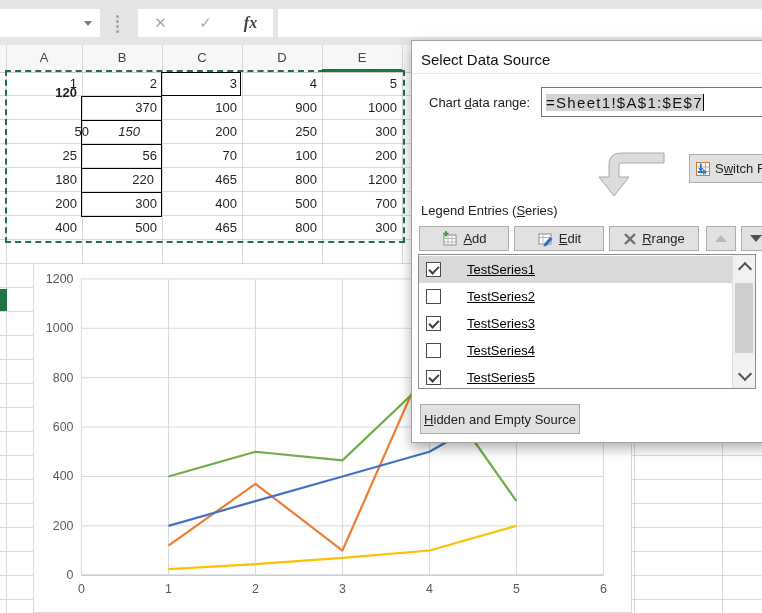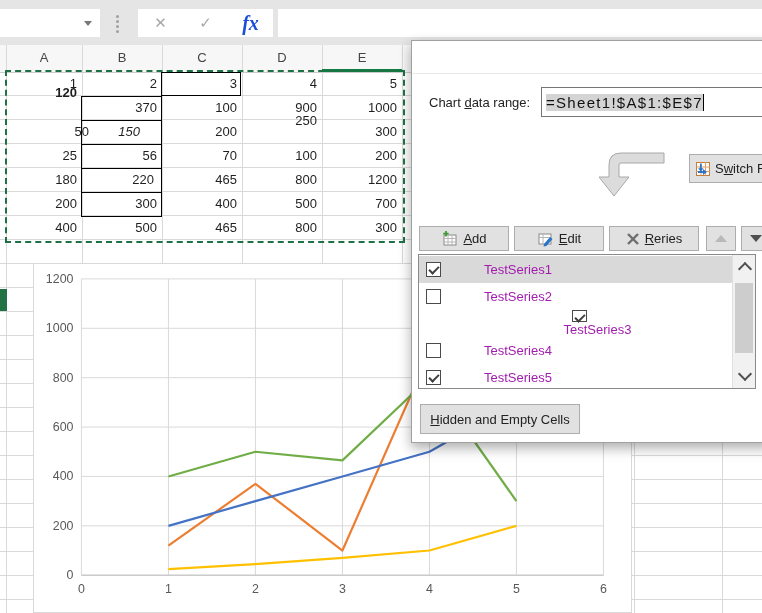--- a/index.html
+++ b/index.html
@@ -8,21 +8,21 @@
   
   #topbar{position:absolute;left:0;top:0;width:762px;height:45px;background:#e5e5e5;}
   #namebox{position:absolute;left:0;top:9px;width:100px;height:28px;background:#fff;}
   #namebox .dd{position:absolute;right:8px;top:12px;width:0;height:0;
        border-left:4px solid transparent;border-right:4px solid transparent;border-top:5px solid #777;}
   #dots{position:absolute;left:116px;top:13px;color:#9a9a9a;font-size:15px;line-height:5px;letter-spacing:0;}
   #dots div{width:3px;height:3px;border-radius:50%;background:#a0a0a0;margin:2px 0;}
   #fxgroup{position:absolute;left:138px;top:9px;width:135px;height:28px;background:#fff;
        display:flex;align-items:center;justify-content:space-around;}
   #fxgroup .tbtn{width:34px;text-align:center;font-size:15px;color:#a6a6a6;}
-  #fxgroup .fx{font-family:"Liberation Serif",serif;font-style:italic;font-weight:bold;color:#1d4ed8;font-size:20px;}
+  #fxgroup .fx{font-family:"Liberation Serif",serif;font-style:italic;font-weight:bold;color:#404040;font-size:16px;}
   #fbar{position:absolute;left:278px;top:9px;width:484px;height:28px;background:#fff;}
   
   #sheet{position:absolute;left:0;top:45px;width:762px;height:568px;background:#fff;}
   #headrow{position:absolute;left:0;top:0;width:762px;height:27px;background:#f7f7f7;border-bottom:1px solid #cbcbcb;}
   .colhead{position:absolute;top:0;height:26px;line-height:26px;text-align:center;
        font-size:13px;color:#454545;}
   #gridlines-h{position:absolute;left:0;top:27px;width:762px;height:541px;
        background:repeating-linear-gradient(to bottom,transparent 0 23px,#d9d9d9 23px 24px);}
   .vline{position:absolute;top:0;width:1px;height:568px;background:#d9d9d9;}
   .cell{position:absolute;height:24px;line-height:24px;text-align:right;padding-right:5px;
@@ -57,21 +57,21 @@
        display:flex;align-items:center;justify-content:center;gap:5px;font-size:13px;color:#222;}
   .tri-up{width:0;height:0;border-left:6px solid transparent;border-right:6px solid transparent;border-bottom:7px solid #b9b9b9;}
   .tri-down{width:0;height:0;border-left:6px solid transparent;border-right:6px solid transparent;border-top:7px solid #4f4f4f;}
   #listbox{position:absolute;left:6px;top:213px;width:338px;height:135px;border:1px solid #8a8a8a;
        background:#fff;box-sizing:border-box;}
   .lrow{position:absolute;left:0;width:314px;height:27px;display:flex;align-items:center;}
   .lrow.selected{background:#d9d9d9;}
   .cbx{position:relative;width:15px;height:15px;border:1px solid #4a4a4a;background:#fff;margin-left:7px;box-sizing:border-box;}
   .cbx .mark{position:absolute;left:2px;top:3px;width:8px;height:4px;
        border-left:2px solid #404040;border-bottom:2px solid #404040;transform:rotate(-45deg);}
-  .lname{margin-left:43px;font-size:13px;color:#a21caf;}
+  .lname{margin-left:26px;font-size:13px;color:#000000;text-decoration:underline;}
   #lscroll{position:absolute;right:0;top:0;width:22px;height:133px;background:#f1f1f1;border-left:1px solid #e0e0e0;}
   #lthumb{position:absolute;left:2px;top:28px;width:18px;height:70px;background:#cdcdcd;}
   .chev{position:absolute;left:7px;width:8px;height:8px;border-left:2px solid #505050;border-bottom:2px solid #505050;}
   .chev.up{top:9px;transform:rotate(135deg);}
   .chev.down{bottom:9px;transform:rotate(-45deg);}
   #hidden-btn{position:absolute;left:8px;top:363px;width:160px;height:30px;background:#e1e1e1;
        border:1px solid #adadad;box-sizing:border-box;display:flex;align-items:center;justify-content:center;
        font-size:13px;color:#222;}
   .icon-svg{flex:0 0 auto;}
 </style>
@@ -124,21 +124,21 @@
         <div class="cell" style="left: 242px; top: 27px; width: 80px;">4</div>
         <div class="cell" style="left: 322px; top: 27px; width: 80px;">5</div>
         <div class="cell" style="left: 6px; top: 36px; width: 76px; font-weight: bold;">120</div>
         <div class="cell" style="left: 82px; top: 51px; width: 80px;">370</div>
         <div class="cell" style="left: 162px; top: 51px; width: 80px;">100</div>
         <div class="cell" style="left: 242px; top: 51px; width: 80px;">900</div>
         <div class="cell" style="left: 322px; top: 51px; width: 80px;">1000</div>
         <div class="cell" style="left: 6px; top: 75px; width: 88px;">50</div>
         <div class="cell" style="left: 82px; top: 75px; width: 63px; font-style: italic;">150</div>
         <div class="cell" style="left: 162px; top: 75px; width: 80px;">200</div>
-        <div class="cell" style="left: 242px; top: 64px; width: 80px; padding-left: 44px;">250</div>
+        <div class="cell" style="left: 242px; top: 75px; width: 80px; padding-left: 44px;">250</div>
         <div class="cell" style="left: 322px; top: 75px; width: 80px;">300</div>
         <div class="cell" style="left: 6px; top: 99px; width: 76px;">25</div>
         <div class="cell" style="left: 82px; top: 99px; width: 80px;">56</div>
         <div class="cell" style="left: 162px; top: 99px; width: 80px;">70</div>
         <div class="cell" style="left: 242px; top: 99px; width: 80px;">100</div>
         <div class="cell" style="left: 322px; top: 99px; width: 80px;">200</div>
         <div class="cell" style="left: 6px; top: 123px; width: 76px;">180</div>
         <div class="cell" style="left: 82px; top: 123px; width: 77px;">220</div>
         <div class="cell" style="left: 162px; top: 123px; width: 80px;">465</div>
         <div class="cell" style="left: 242px; top: 123px; width: 80px;">800</div>
@@ -195,20 +195,21 @@
       <text x="397" y="331" fill="#595959" font-size="12.5" text-anchor="middle" font-family="&quot;Liberation Sans&quot;,sans-serif">4</text>
       <text x="484.5" y="331" fill="#595959" font-size="12.5" text-anchor="middle" font-family="&quot;Liberation Sans&quot;,sans-serif">5</text>
       <text x="572" y="331" fill="#595959" font-size="12.5" text-anchor="middle" font-family="&quot;Liberation Sans&quot;,sans-serif">6</text>
       <polyline points="134.5,283.2 222,221.11666666666667 309.5,288.1666666666667 397,89.5 484.5,64.66666666666666" fill="none" stroke="#ED7D31" stroke-width="2.2" stroke-linejoin="round"></polyline>
       <polyline points="134.5,306.7916666666667 222,301.825 309.5,295.6166666666667 397,288.1666666666667 484.5,263.3333333333333" fill="none" stroke="#FFC000" stroke-width="2.2" stroke-linejoin="round"></polyline>
       <polyline points="134.5,263.3333333333333 222,238.5 309.5,213.66666666666669 397,188.83333333333331 484.5,139.16666666666666" fill="none" stroke="#4472C4" stroke-width="2.2" stroke-linejoin="round"></polyline>
       <polyline points="134.5,213.66666666666669 222,188.83333333333331 309.5,197.525 397,114.33333333333334 484.5,238.5" fill="none" stroke="#70AD47" stroke-width="2.2" stroke-linejoin="round"></polyline>
     </svg>
 
   <div id="dialog">
+    <div id="dlg-title">Select Data Source</div>
     <div id="dlg-sep"></div>
 
     <label id="range-label"><span>Chart </span><span class="key">d</span><span>ata range:</span></label>
     <div id="range-input">
       <span class="sel">=Sheet1!$A$1:$E$7</span>
         <span id="caret"></span>
     </div>
 
     <svg id="bigarrow" width="120" height="60" viewBox="0 0 120 60">
       <path d="M79,7 L36,7 Q24,7 24,19 L24,31 L14,31 L29,50 L44,31 L34,31 L34,19 Q34,17 36,17 L79,17 Z" fill="#dcdcdc" stroke="#a8a8a8" stroke-width="1"></path>
@@ -220,20 +221,21 @@
         <line x1="1.5" y1="6" x2="14.5" y2="6" stroke="#e4a06a"></line>
         <line x1="1.5" y1="10.5" x2="14.5" y2="10.5" stroke="#e4a06a"></line>
         <line x1="6" y1="1.5" x2="6" y2="14.5" stroke="#e4a06a"></line>
         <line x1="10.5" y1="1.5" x2="10.5" y2="14.5" stroke="#e4a06a"></line>
         <path d="M3,13 L8,13 L8,11 L12,14 L8,17 L8,15 L3,15 Z" fill="#2b74c9" transform="translate(0,-3)"></path>
         <path d="M13,3 L13,8 L15,8 L12,12 L9,8 L11,8 L11,3 Z" fill="#2b74c9" transform="translate(-5,0) scale(0.9)"></path>
       </svg>
       <span><span>S</span><span class="key">w</span><span>itch Row/Column</span></span>
     </div>
 
+    <div id="legend-label"><span>Legend Entries (</span><span class="key">S</span><span>eries)</span></div>
 
     <div id="toolbar">
       <div class="dbtn" style="left:0;width:90px">
         <svg class="icon-svg" width="17" height="16" viewBox="0 0 17 16">
           <rect x="3" y="4" width="12" height="10" fill="#fff" stroke="#8a8a8a"></rect>
           <line x1="3" y1="7.5" x2="15" y2="7.5" stroke="#b5b5b5"></line>
           <line x1="3" y1="11" x2="15" y2="11" stroke="#b5b5b5"></line>
           <line x1="7" y1="4" x2="7" y2="14" stroke="#b5b5b5"></line>
           <line x1="11" y1="4" x2="11" y2="14" stroke="#b5b5b5"></line>
           <path d="M4.5,0 L6.5,0 L6.5,2 L8.5,2 L8.5,4 L6.5,4 L6.5,6 L4.5,6 L4.5,4 L2.5,4 L2.5,2 L4.5,2 Z" fill="#3f9c35" transform="scale(0.9)"></path>
@@ -247,21 +249,21 @@
           <line x1="6" y1="3" x2="6" y2="13" stroke="#b5b5b5"></line>
           <path d="M7,13 L13,6 L15.5,8 L9.5,15 L6.5,15.5 Z" fill="#2b74c9"></path>
         </svg>
         <span><span class="key">E</span><span>dit</span></span>
       </div>
       <div class="dbtn" style="left:190px;width:90px">
         <svg class="icon-svg" width="14" height="14" viewBox="0 0 14 14">
           <line x1="2" y1="2" x2="12" y2="12" stroke="#6f6f6f" stroke-width="2.4"></line>
           <line x1="12" y1="2" x2="2" y2="12" stroke="#6f6f6f" stroke-width="2.4"></line>
         </svg>
-        <span><span class="key">R</span><span>eries</span></span>
+        <span><span class="key">R</span><span>range</span></span>
       </div>
       <div class="dbtn" style="left:287px;width:30px">
         <span class="tri-up"></span>
       </div>
       <div class="dbtn" style="left:322px;width:30px">
         <span class="tri-down"></span>
       </div>
     </div>
 
     <div id="listbox">
@@ -269,21 +271,21 @@
           <div class="lrow selected" style="top: 1px;">
             <span class="cbx">
               <span class="mark"></span>
             </span>
             <span class="lname">TestSeries1</span>
           </div>
           <div class="lrow" style="top: 28px;">
             <span class="cbx"></span>
             <span class="lname">TestSeries2</span>
           </div>
-          <div class="lrow" style="top: 55px; flex-direction: column;">
+          <div class="lrow" style="top: 55px;">
             <span class="cbx">
               <span class="mark"></span>
             </span>
             <span class="lname">TestSeries3</span>
           </div>
           <div class="lrow" style="top: 82px;">
             <span class="cbx"></span>
             <span class="lname">TestSeries4</span>
           </div>
           <div class="lrow" style="top: 109px;">
@@ -294,17 +296,17 @@
           </div>
         </div>
       <div id="lscroll">
         <span class="chev up"></span>
         <div id="lthumb"></div>
         <span class="chev down"></span>
       </div>
     </div>
 
     <div id="hidden-btn">
-        <span><span class="key">H</span><span>idden and Empty Cells</span></span>
+        <span><span class="key">H</span><span>idden and Empty Source</span></span>
       </div>
   </div>
 
 </div>
 
 </body></html>

